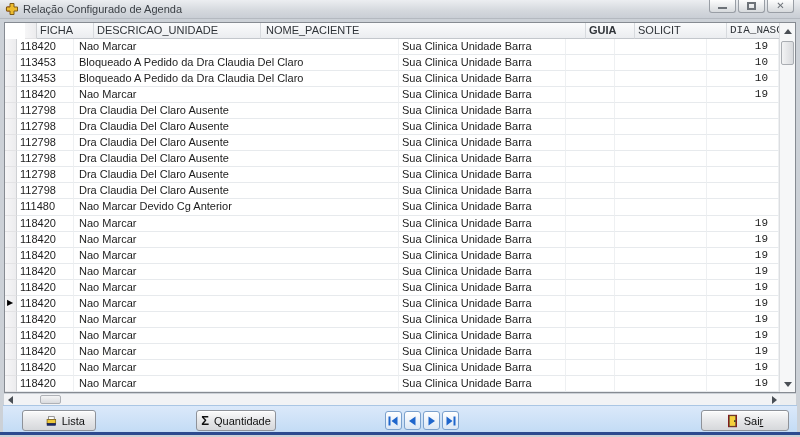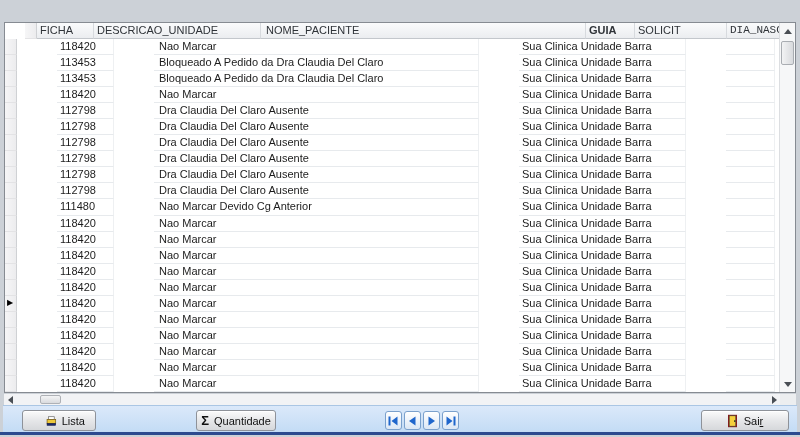--- a/index.html
+++ b/index.html
@@ -24,21 +24,21 @@
 
   
   .grid { position:absolute; left:4px; top:22px; width:792px; height:371px;
     border:1px solid #868b92; background:#fff; display:flex; }
   .grid-main { width:774px; display:flex; flex-direction:column; overflow:hidden; }
   .grid-header { display:flex; height:16px; flex:0 0 16px;margin-left:20px; }
   .hcell { background:linear-gradient(#fafbfc,#ebedf0);
     border-right:1px solid #d7dade; border-bottom:1px solid #c3c7cc;
     color:#2f3338; line-height:15px; padding-left:3px; white-space:nowrap; overflow:hidden; }
   .grid-rows { flex:1 1 auto; display:flex; flex-direction:column; background:#fff; }
-  .row { display:flex; flex:1 1 0; min-height:0;gap:40px; }
+  .row { display:flex; flex:1 1 0; min-height:0; }
   .cell { border-right:1px solid #eef0f2; border-bottom:1px solid #e7eaed;
     color:#1c1c1c; line-height:15px; padding-left:3px;
     white-space:nowrap; overflow:hidden; }
   .ind { width:12px; flex:0 0 12px; background:linear-gradient(90deg,#f6f6f7,#ececee);
     border-right:1px solid #cfd1d4; border-bottom:1px solid #e3e3e5; position:relative; padding:0; }
   .cur { position:absolute; left:2px; top:50%; transform:translateY(-50%);
     font-size:8px; color:#000; line-height:8px; }
   .c0,.col-ficha { width:57px; flex:0 0 57px; }
   .c1,.col-nome { width:325px; flex:0 0 325px; padding-left:5px; }
   .c2,.col-descricao { width:167px; flex:0 0 167px; }
@@ -86,20 +86,38 @@
 
   .navgroup { position:absolute; left:382px; top:5px; display:flex; gap:2px; }
   .navbtn { width:17px; height:19px; border:1px solid #7aa0cc; border-radius:3px;
     background:linear-gradient(#ffffff,#dbe7f5); display:flex; align-items:center; justify-content:center; }
 </style>
 </head>
 <body>
 
 <div class="window">
 
+  <div class="titlebar">
+    <svg class="app-icon" viewBox="0 0 14 14">
+      <circle cx="3.6" cy="7" r="2.8" fill="#d2503c"></circle>
+      <path d="M5 1.5 h4 v3.5 h3.5 v4 h-3.5 v3.5 h-4 v-3.5 h-3.5 v-4 h3.5 z" fill="#ecbb2e" stroke="#7d5a16" stroke-width="1"></path>
+    </svg>
+    <span class="title-text">Relação Configurado de Agenda</span>
+    <div class="win-controls">
+      <div class="winbtn">
+          <span class="glyph-min"></span>
+        </div>
+      <div class="winbtn">
+          <span class="glyph-max"></span>
+        </div>
+      <div class="winbtn">
+          <span class="glyph-close">✕</span>
+        </div>
+    </div>
+  </div>
 
   <div class="grid">
     <div class="grid-main">
       <div class="grid-header">
         <div class="hcell ind"></div>
         <div class="hcell col-ficha">FICHA</div>
         <div class="hcell col-descricao">DESCRICAO_UNIDADE</div>
         <div class="hcell col-nome">NOME_PACIENTE</div>
         <div class="hcell col-guia">GUIA</div>
         <div class="hcell col-solicit">SOLICIT</div>

